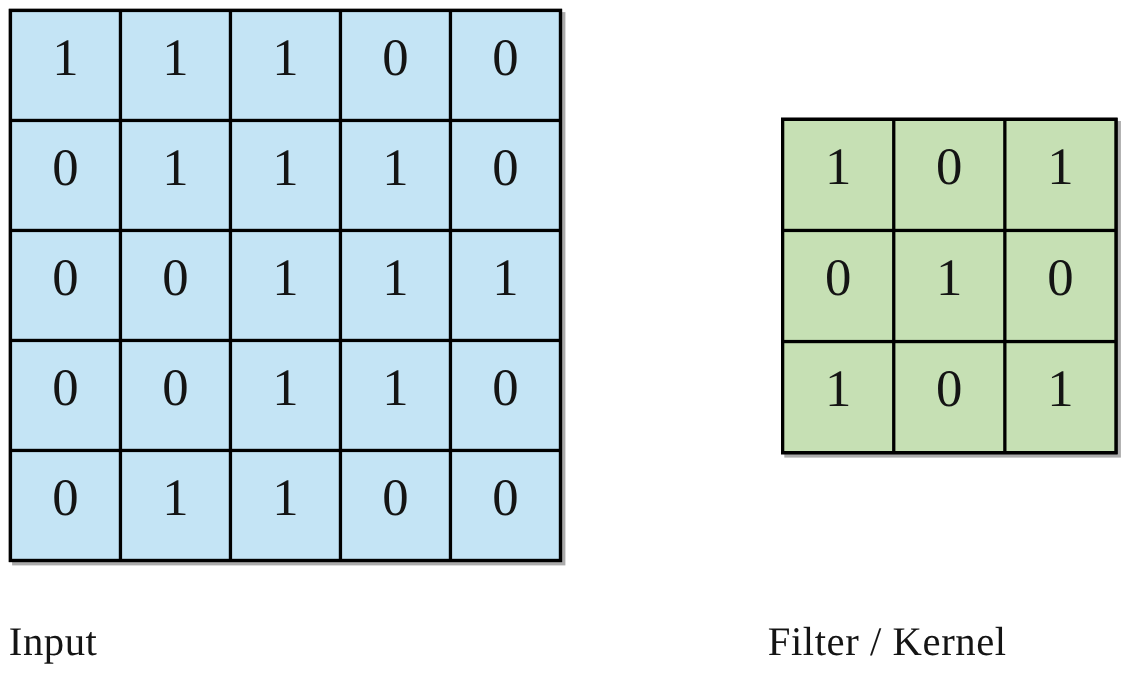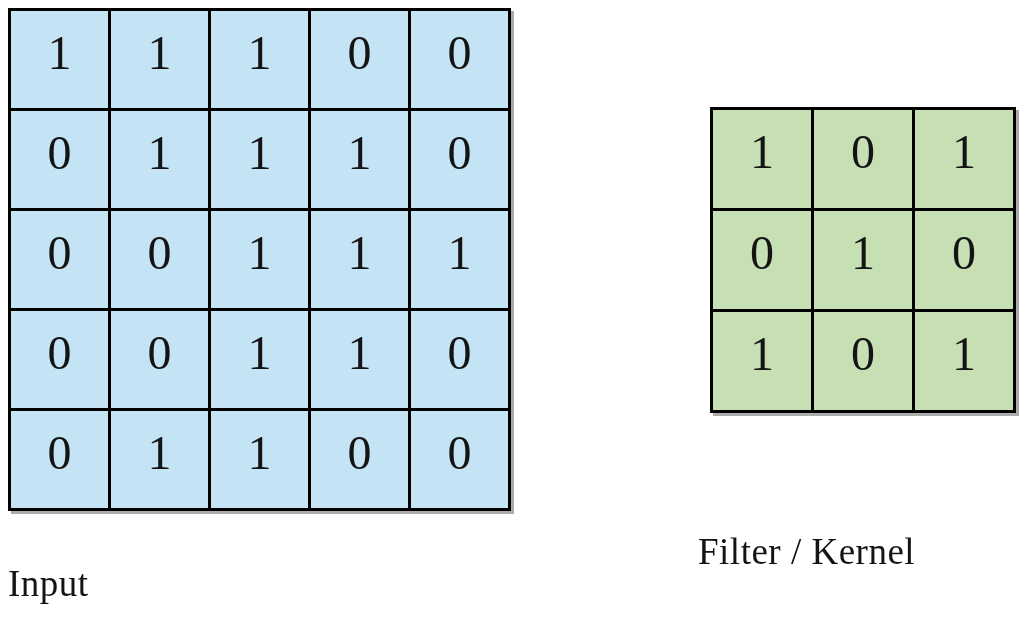--- a/index.html
+++ b/index.html
@@ -62,21 +62,21 @@
     color: var(--text);
     letter-spacing: 0.5px;
   }
   .caption.input-caption {
     left: 8px;
     top: 562px;
     width: 503px;
   }
   .caption.kernel-caption {
     left: 698px;
-    top: 530px;
+    top: 562px;
     width: 324px;
   }
 </style>
 </head>
 <body>
 
 <div class="matrix input-matrix">
     <div class="cell input-cell">1</div>
     <div class="cell input-cell">1</div>
     <div class="cell input-cell">1</div>

